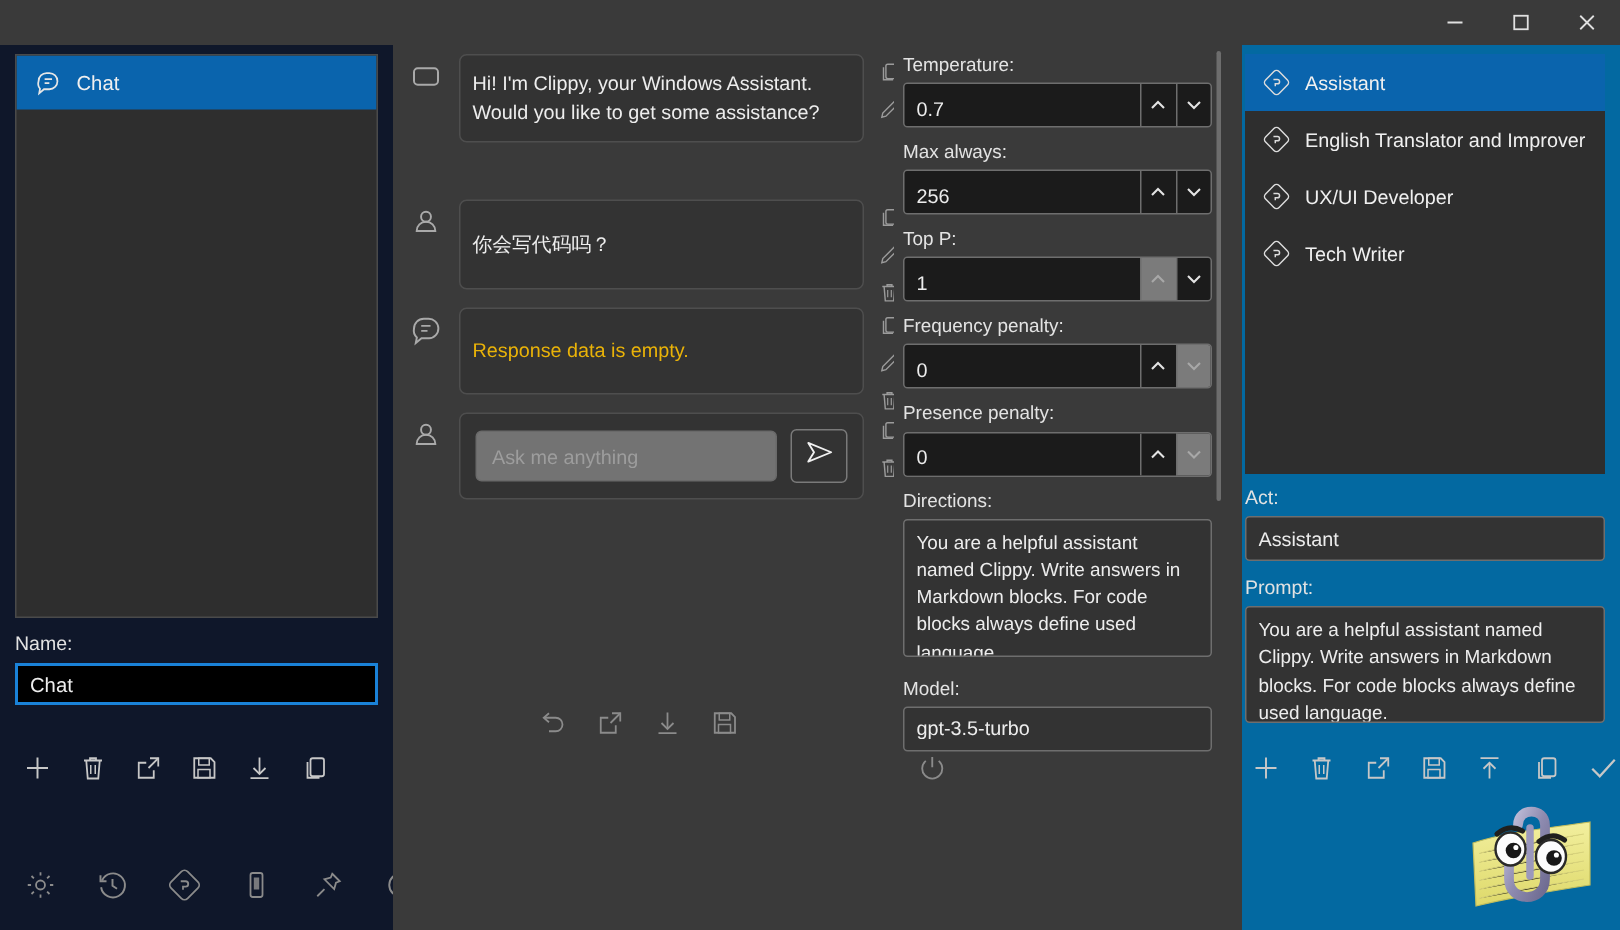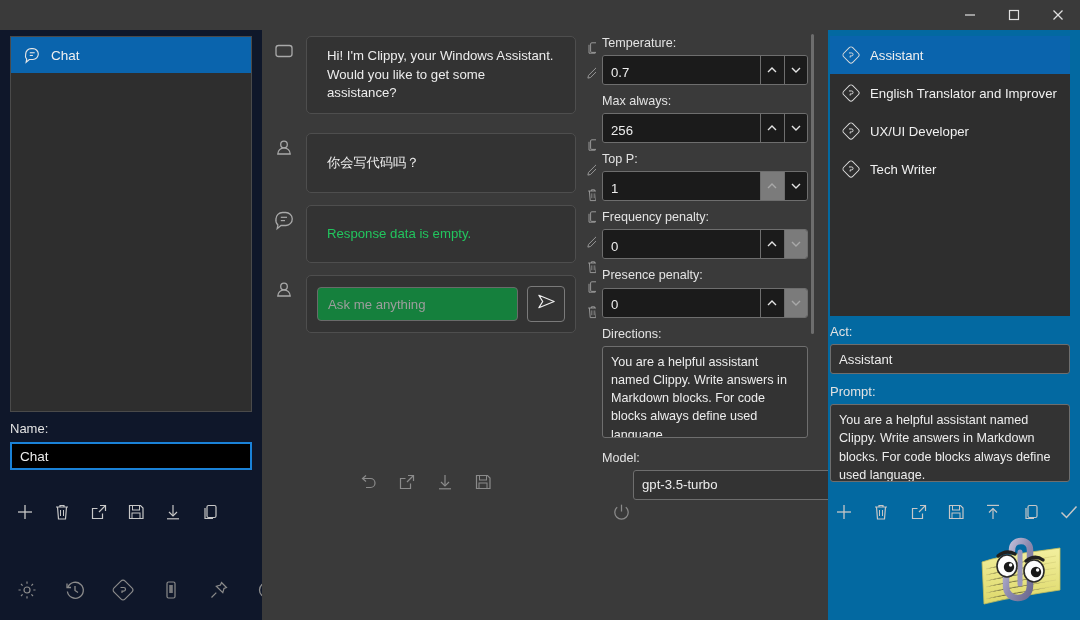--- a/index.html
+++ b/index.html
@@ -81,35 +81,35 @@
   }
   .avatar {
     width: 44px; flex: 0 0 44px;
     display: flex; align-items: center; justify-content: center;
     color: #a9a9a9; padding-top: 4px;
   }
   .avatar svg { display: block; }
   .bubble {
     flex: 1 1 auto;
     background: #333333; border: 1px solid #4e4e4e; border-radius: 5px;
-    padding: 10px 20px; font-size: 13.2px; line-height: 1.42; color: #ededed;
-  }
-  .bubble.warn { color: #22c55e; }
+    padding: 10px 8px; font-size: 13.2px; line-height: 1.42; color: #ededed;
+  }
+  .bubble.warn { color: #eab308; }
   .actions {
     width: 34px; flex: 0 0 34px;
     display: flex; flex-direction: column; align-items: center; gap: 9px;
     padding-top: 4px; color: #9b9b9b;
   }
   .actions svg { display: block; }
   .act { width: 16px; height: 16px; display: block; }
 
   #ask-wrap { display: flex; align-items: center; gap: 9px; }
   #ask-input {
     flex: 1 1 auto; height: 34px;
-    background: #15803d; border: 1px solid #6a6a6a; border-radius: 4px;
+    background: #737373; border: 1px solid #6a6a6a; border-radius: 4px;
     color: #ededed; font-family: "Liberation Sans", sans-serif; font-size: 13.2px;
     padding: 0 10px; outline: none;
   }
   #ask-input::placeholder { color: #9d9d9d; }
   #send-btn {
     width: 38px; height: 36px;
     background: #333333; border: 1px solid #7a7a7a; border-radius: 4px;
     display: flex; align-items: center; justify-content: center;
     color: #f0f0f0; cursor: pointer;
   }
@@ -153,21 +153,21 @@
     width: 100%; height: 92px; resize: none;
     background: #333333; border: 1px solid #6e6e6e; border-radius: 3px;
     color: #ededed; font-family: "Liberation Sans", sans-serif;
     font-size: 12.6px; line-height: 1.45; padding: 6px 8px;
     margin-bottom: 9px; outline: none; overflow: hidden;
   }
   #model-input {
     width: 100%; height: 30px;
     background: #333333; border: 1px solid #6e6e6e; border-radius: 3px;
     color: #ededed; font-family: "Liberation Sans", sans-serif; font-size: 13.2px;
-    padding: 0 8px; outline: none; margin-left: 31px;
+    padding: 0 8px; outline: none;
   }
   #settings-scrollbar {
     position: absolute; right: 0; top: 4px; width: 3px; height: 300px;
     background: #6d6d6d; border-radius: 2px;
   }
   #settings-toolbar {
     position: absolute; left: 12px; top: 462px; width: 200px; height: 40px;
     display: flex; align-items: center; gap: 19px;
   }
 

